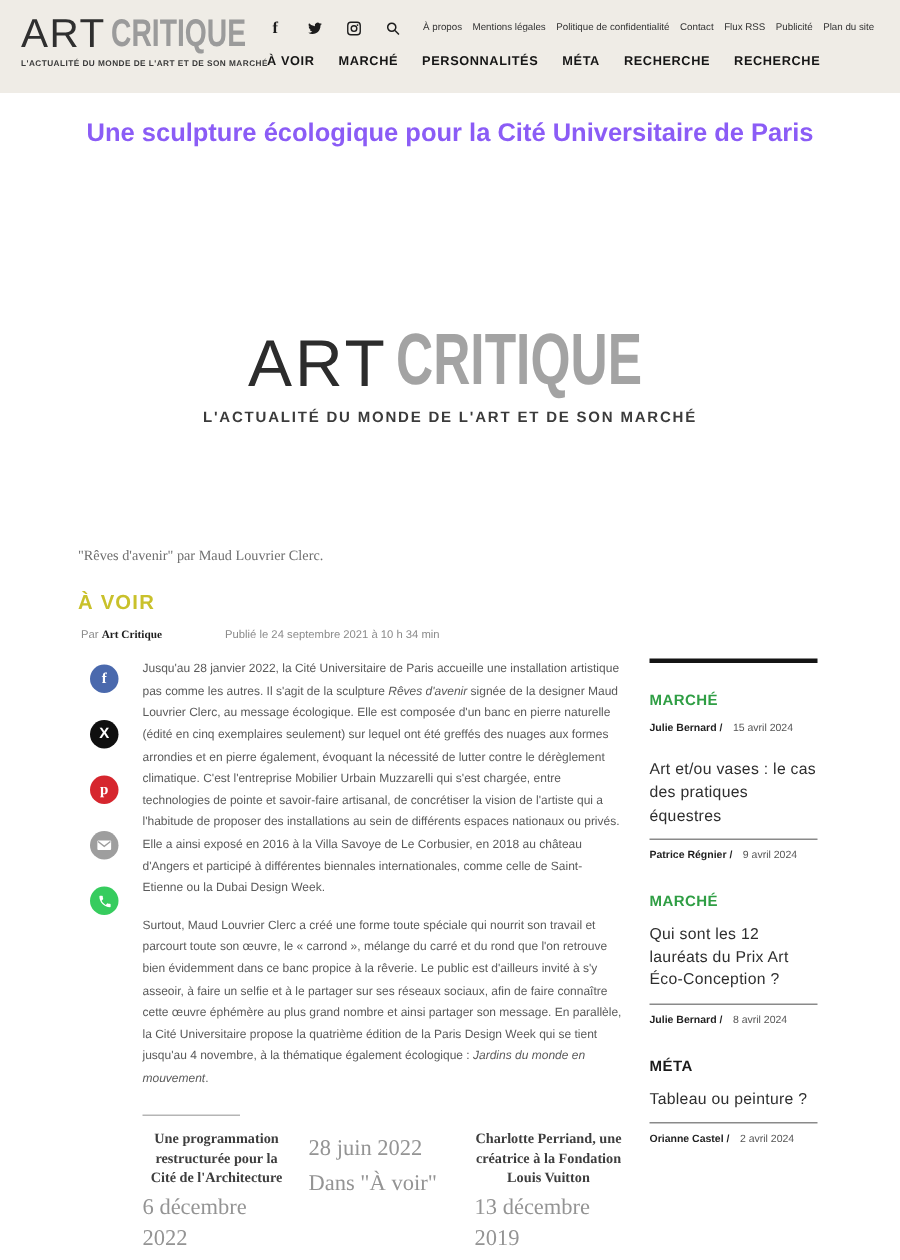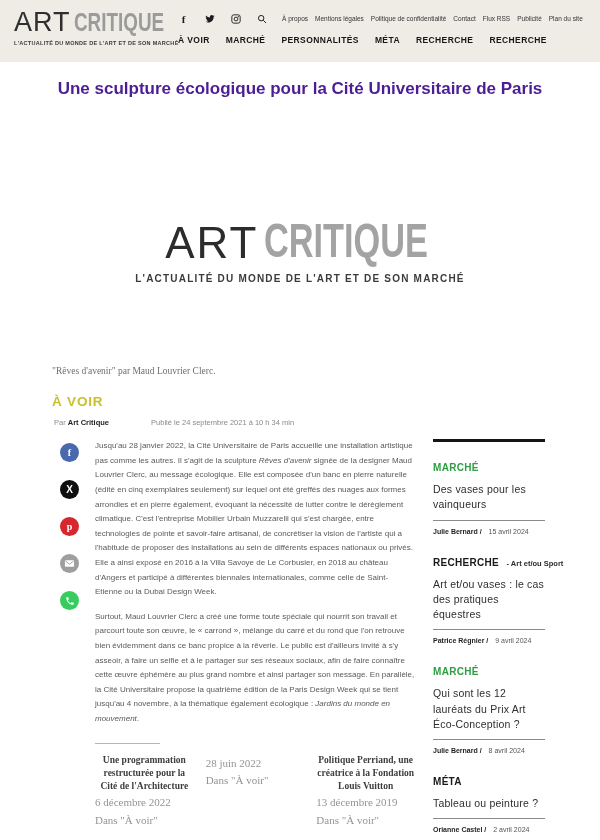--- a/index.html
+++ b/index.html
@@ -15,51 +15,51 @@
   .logo-tagline{font-size:5.5px;font-weight:bold;color:#3a3a3a;letter-spacing:.3px;margin-top:4px;white-space:nowrap;}
   .header-right{flex:1;padding-left:14px;padding-top:4px;}
   .top-row{display:flex;align-items:center;color:#2c2c2c;}
   .hicon{width:11px;height:11px;display:inline-flex;align-items:center;justify-content:center;margin-right:15px;cursor:pointer;color:#1d1d1d;}
   .hicon.fb{font-family:"Liberation Serif",serif;font-weight:bold;font-size:11px;}
   .tlink{font-size:6.5px;margin-right:7px;cursor:pointer;white-space:nowrap;color:#333;}
   .nav-row{display:flex;gap:16px;margin-top:11px;}
   .nav-item{font-size:8.5px;font-weight:bold;letter-spacing:.4px;color:#161616;cursor:pointer;white-space:nowrap;}
 
   
-  h1{font-size:17px;font-weight:bold;color:#4c1d95;text-align:center;margin:16px 40px 0;line-height:1.25;}
+  h1{font-size:17px;font-weight:bold;color:#8b5cf6;text-align:center;margin:16px 40px 0;line-height:1.25;}
 
   
   .hero{height:245px;margin-top:8px;display:flex;flex-direction:column;align-items:center;justify-content:center;box-sizing:border-box;padding-top:45px;}
   .hero-line{display:flex;align-items:baseline;white-space:nowrap;padding-left:40px;}
   .hero-art{font-size:44px;color:#2c2c2c;letter-spacing:2px;line-height:1;}
   .hero-critique{font-size:44px;font-weight:bold;color:#a3a3a3;line-height:1;margin-left:6px;display:inline-block;transform:scaleX(.78) scaleY(1.1);transform-origin:left bottom;}
   .hero-tagline{font-size:10px;font-weight:bold;letter-spacing:1.2px;color:#3b3b3b;margin-top:8px;}
 
   
   .caption{margin:14px 0 0 52px;font-family:"Liberation Serif","DejaVu Serif",serif;font-size:9.5px;color:#6f6f6f;}
   .section-label{margin:18px 0 0 52px;font-size:13.5px;font-weight:bold;letter-spacing:.8px;cursor:pointer;}
   .byline{margin:9px 0 0 54px;font-size:7.5px;color:#8a8a8a;}
-  .byline b{color:#1f1f1f;}
+  .byline b{color:#1f1f1f;font-family:Liberation Serif, serif;}
   .byline .pub{margin-left:12px;padding-left:28px;}
 
   
   .content{display:flex;margin:12px 0 0 52px;align-items:flex-start;}
   .share-col{width:43px;flex:0 0 43px;padding-top:4px;}
   .share-btn{width:19px;height:19px;border-radius:50%;color:#fff;display:flex;align-items:center;justify-content:center;margin:0 0 18px 8px;cursor:pointer;}
   .share-btn .glyph{font-size:10px;font-weight:bold;line-height:1;}
   .share-btn .glyph.serif{font-family:"Liberation Serif",serif;}
 
   .body-col{width:320px;flex:0 0 320px;}
   .body-col p{font-size:8px;line-height:14.6px;color:#5a5a5a;margin:0 0 10px;}
   .sim-divider{width:65px;border-top:1px solid #b5b5b5;margin:16px 0 10px;}
   .sim-heading{font-family:"Liberation Serif","DejaVu Serif",serif;font-size:9.5px;color:#474747;}
   .sim-row{display:flex;gap:12px;margin-top:10px;}
   .sim-item{flex:1;}
   .sim-title{font-family:"Liberation Serif","DejaVu Serif",serif;font-size:9.5px;font-weight:bold;color:#3e3e3e;line-height:1.4;cursor:pointer;text-align:center;}
-  .sim-date,.sim-ctx{font-family:"Liberation Serif","DejaVu Serif",serif;font-size:11px;color:#949494;line-height:1.4;margin-top:2px;}
+  .sim-date,.sim-ctx{font-family:"Liberation Serif","DejaVu Serif",serif;font-size:15px;color:#949494;line-height:1.4;margin-top:2px;}
 
   
   .sidebar{width:112px;flex:0 0 112px;margin-left:18px;}
   .sb-bar{height:3px;background:#141414;margin-bottom:15px;}
   .sb-item{margin-bottom:17px;}
   .sb-cat-row{margin-bottom:7px;white-space:nowrap;}
   .sb-cat{font-size:10px;font-weight:bold;letter-spacing:.3px;cursor:pointer;}
   .sb-subcat{font-size:7.5px;font-weight:bold;color:#2b2b2b;margin-left:3px;cursor:pointer;}
   .sb-title{font-size:10.5px;color:#2e2e2e;line-height:1.45;letter-spacing:.2px;padding-bottom:7px;border-bottom:1px solid #8a8a8a;margin-bottom:7px;cursor:pointer;}
   .sb-meta{font-size:7px;color:#555;}
@@ -178,46 +178,41 @@
         <div class="sim-item">
           <div class="sim-title">Une programmation restructurée pour la Cité de l'Architecture</div>
           <div class="sim-date">6 décembre 2022</div>
           <div class="sim-ctx">Dans "À voir"</div>
         </div>
         <div class="sim-item">
           <div class="sim-date">28 juin 2022</div>
           <div class="sim-ctx">Dans "À voir"</div>
         </div>
         <div class="sim-item">
-          <div class="sim-title">Politique Perriand, une créatrice à la Fondation Louis Vuitton</div>
+          <div class="sim-title">Charlotte Perriand, une créatrice à la Fondation Louis Vuitton</div>
           <div class="sim-date">13 décembre 2019</div>
           <div class="sim-ctx">Dans "À voir"</div>
         </div>
       </div>
     </div>
 
     <aside class="sidebar">
       <div class="sb-bar"></div>
 
       <div class="sb-item">
         <div class="sb-cat-row">
           <span class="sb-cat" style="color: rgb(47, 158, 68);">MARCHÉ</span>
         </div>
-        <div class="sb-title">Des vases pour les vainqueurs</div>
         <div class="sb-meta">
           <span class="sb-author">Julie Bernard /</span>
           <span class="sb-date">15 avril 2024</span>
         </div>
       </div>
 
       <div class="sb-item">
-        <div class="sb-cat-row">
-          <span class="sb-cat" style="color: rgb(26, 26, 26);">RECHERCHE</span>
-          <span class="sb-subcat">- Art et/ou Sport</span>
-        </div>
         <div class="sb-title">Art et/ou vases : le cas des pratiques équestres</div>
         <div class="sb-meta">
           <span class="sb-author">Patrice Régnier /</span>
           <span class="sb-date">9 avril 2024</span>
         </div>
       </div>
 
       <div class="sb-item">
         <div class="sb-cat-row">
           <span class="sb-cat" style="color: rgb(47, 158, 68);">MARCHÉ</span>

